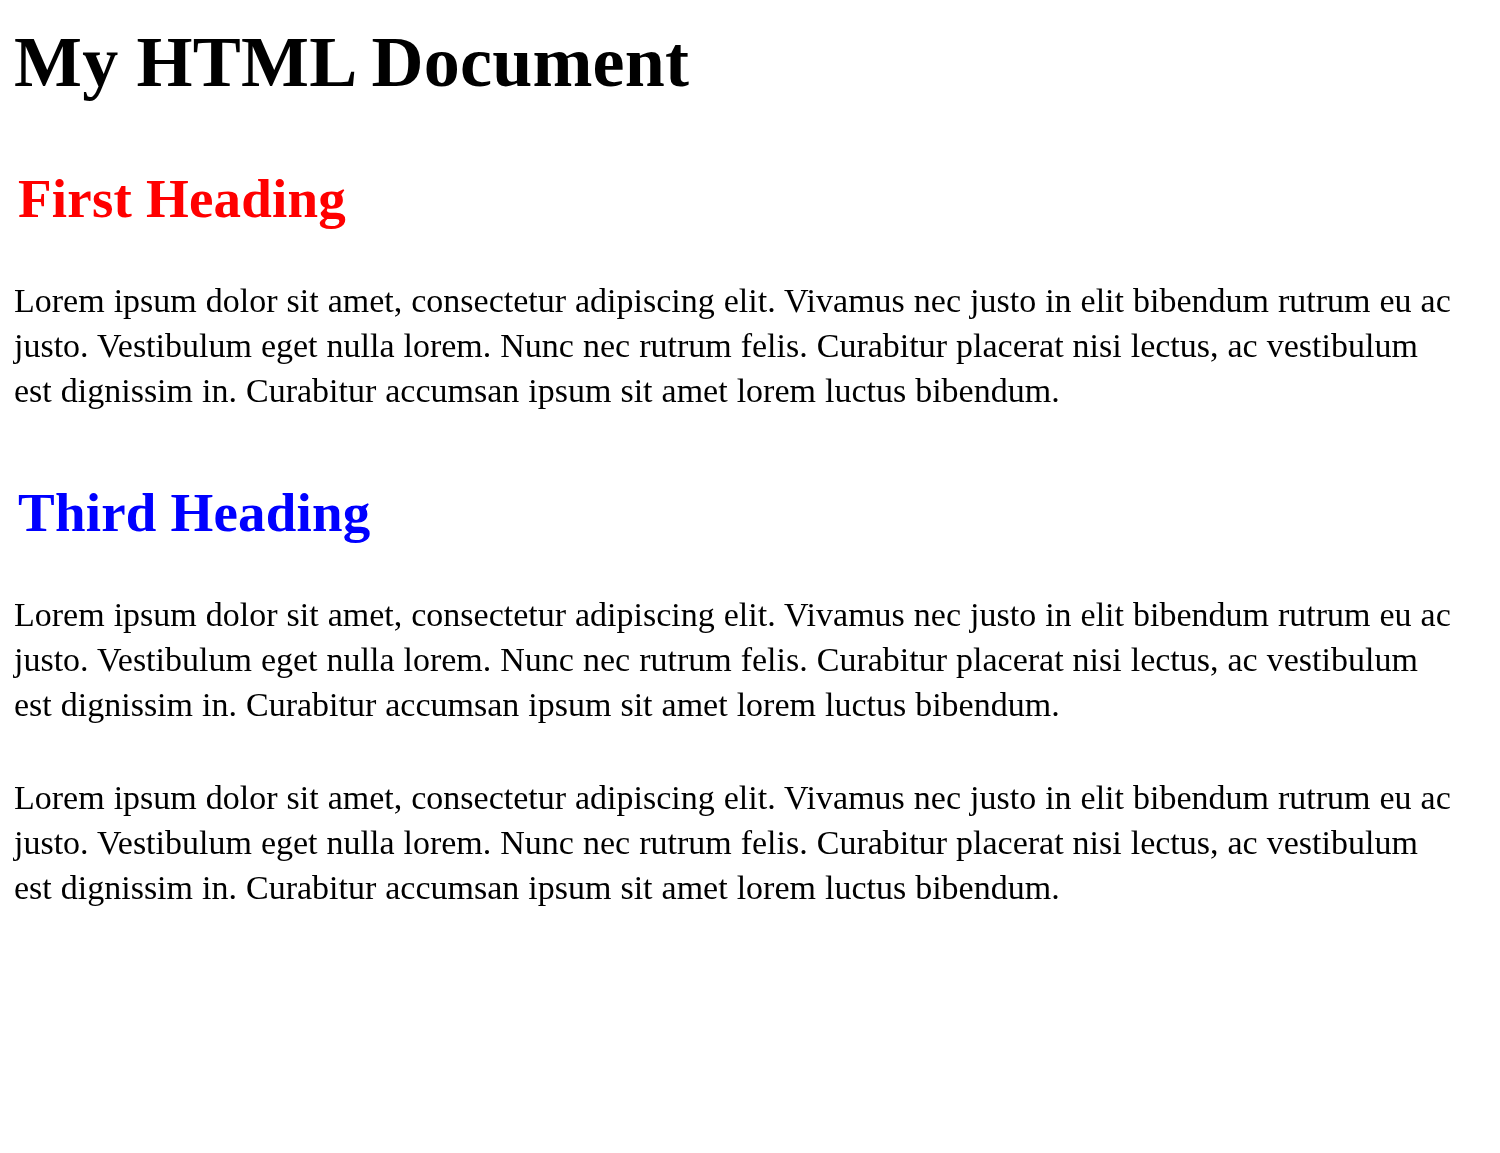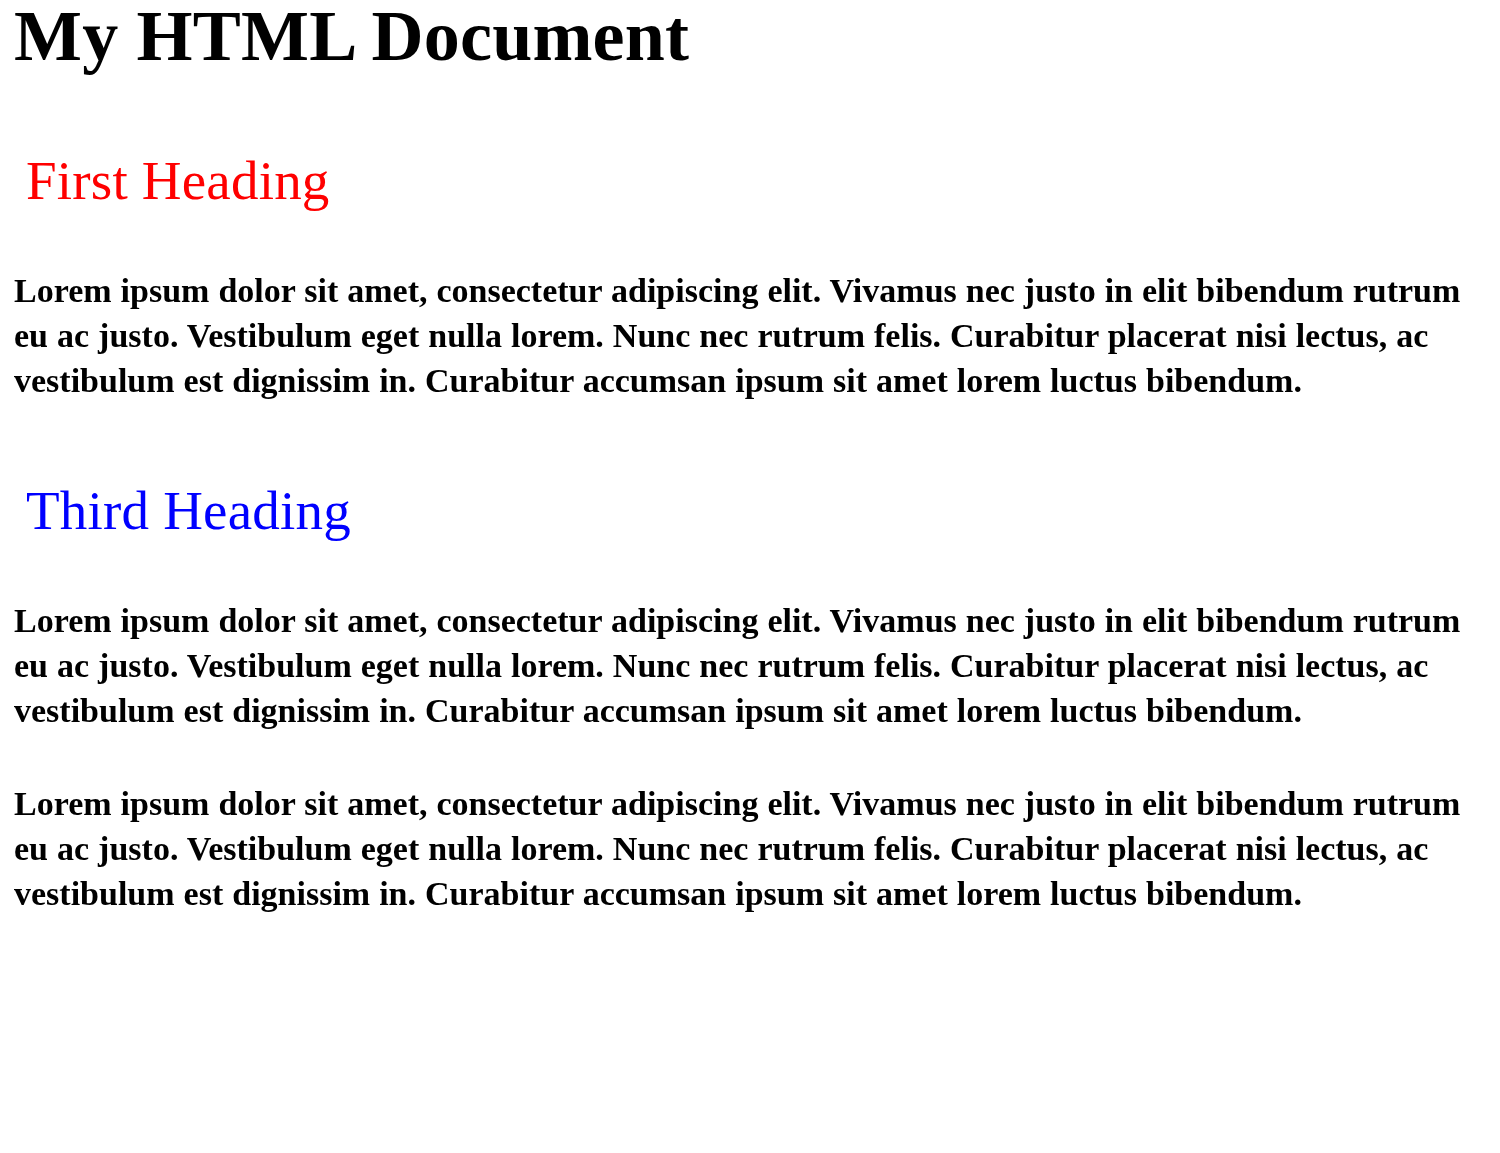--- a/index.html
+++ b/index.html
@@ -26,40 +26,41 @@
     background: #ffffff;
   }
 
   .doc-title {
     font-family: "Liberation Serif", "DejaVu Serif", serif;
     font-size: 72px;
     font-weight: bold;
     line-height: 1.02;
     color: #000000;
     margin: 0;
+    padding-top: 26px;
     letter-spacing: 0.2px;
   }
 
   .section-heading {
     font-family: "Liberation Serif", "DejaVu Serif", serif;
     font-size: 55px;
-    font-weight: normal;
+    font-weight: bold;
     line-height: 1.0;
-    margin: 12px;
+    margin: 4px;
     padding-top: 68px;
     letter-spacing: 0.2px;
   }
 
   .section-heading.accent-red   { color: #ff0000; }
   .section-heading.accent-blue  { color: #0000ff; }
 
   .body-paragraph {
     font-family: "Liberation Serif", "DejaVu Serif", serif;
     font-size: 34px;
-    font-weight: bold;
+    font-weight: normal;
     line-height: 45px;
     color: #000000;
     margin: 0;
     padding-top: 48px;
     max-width: 1450px;
     text-align: left;
     word-spacing: 0.5px;
   }
 </style>
 </head>

